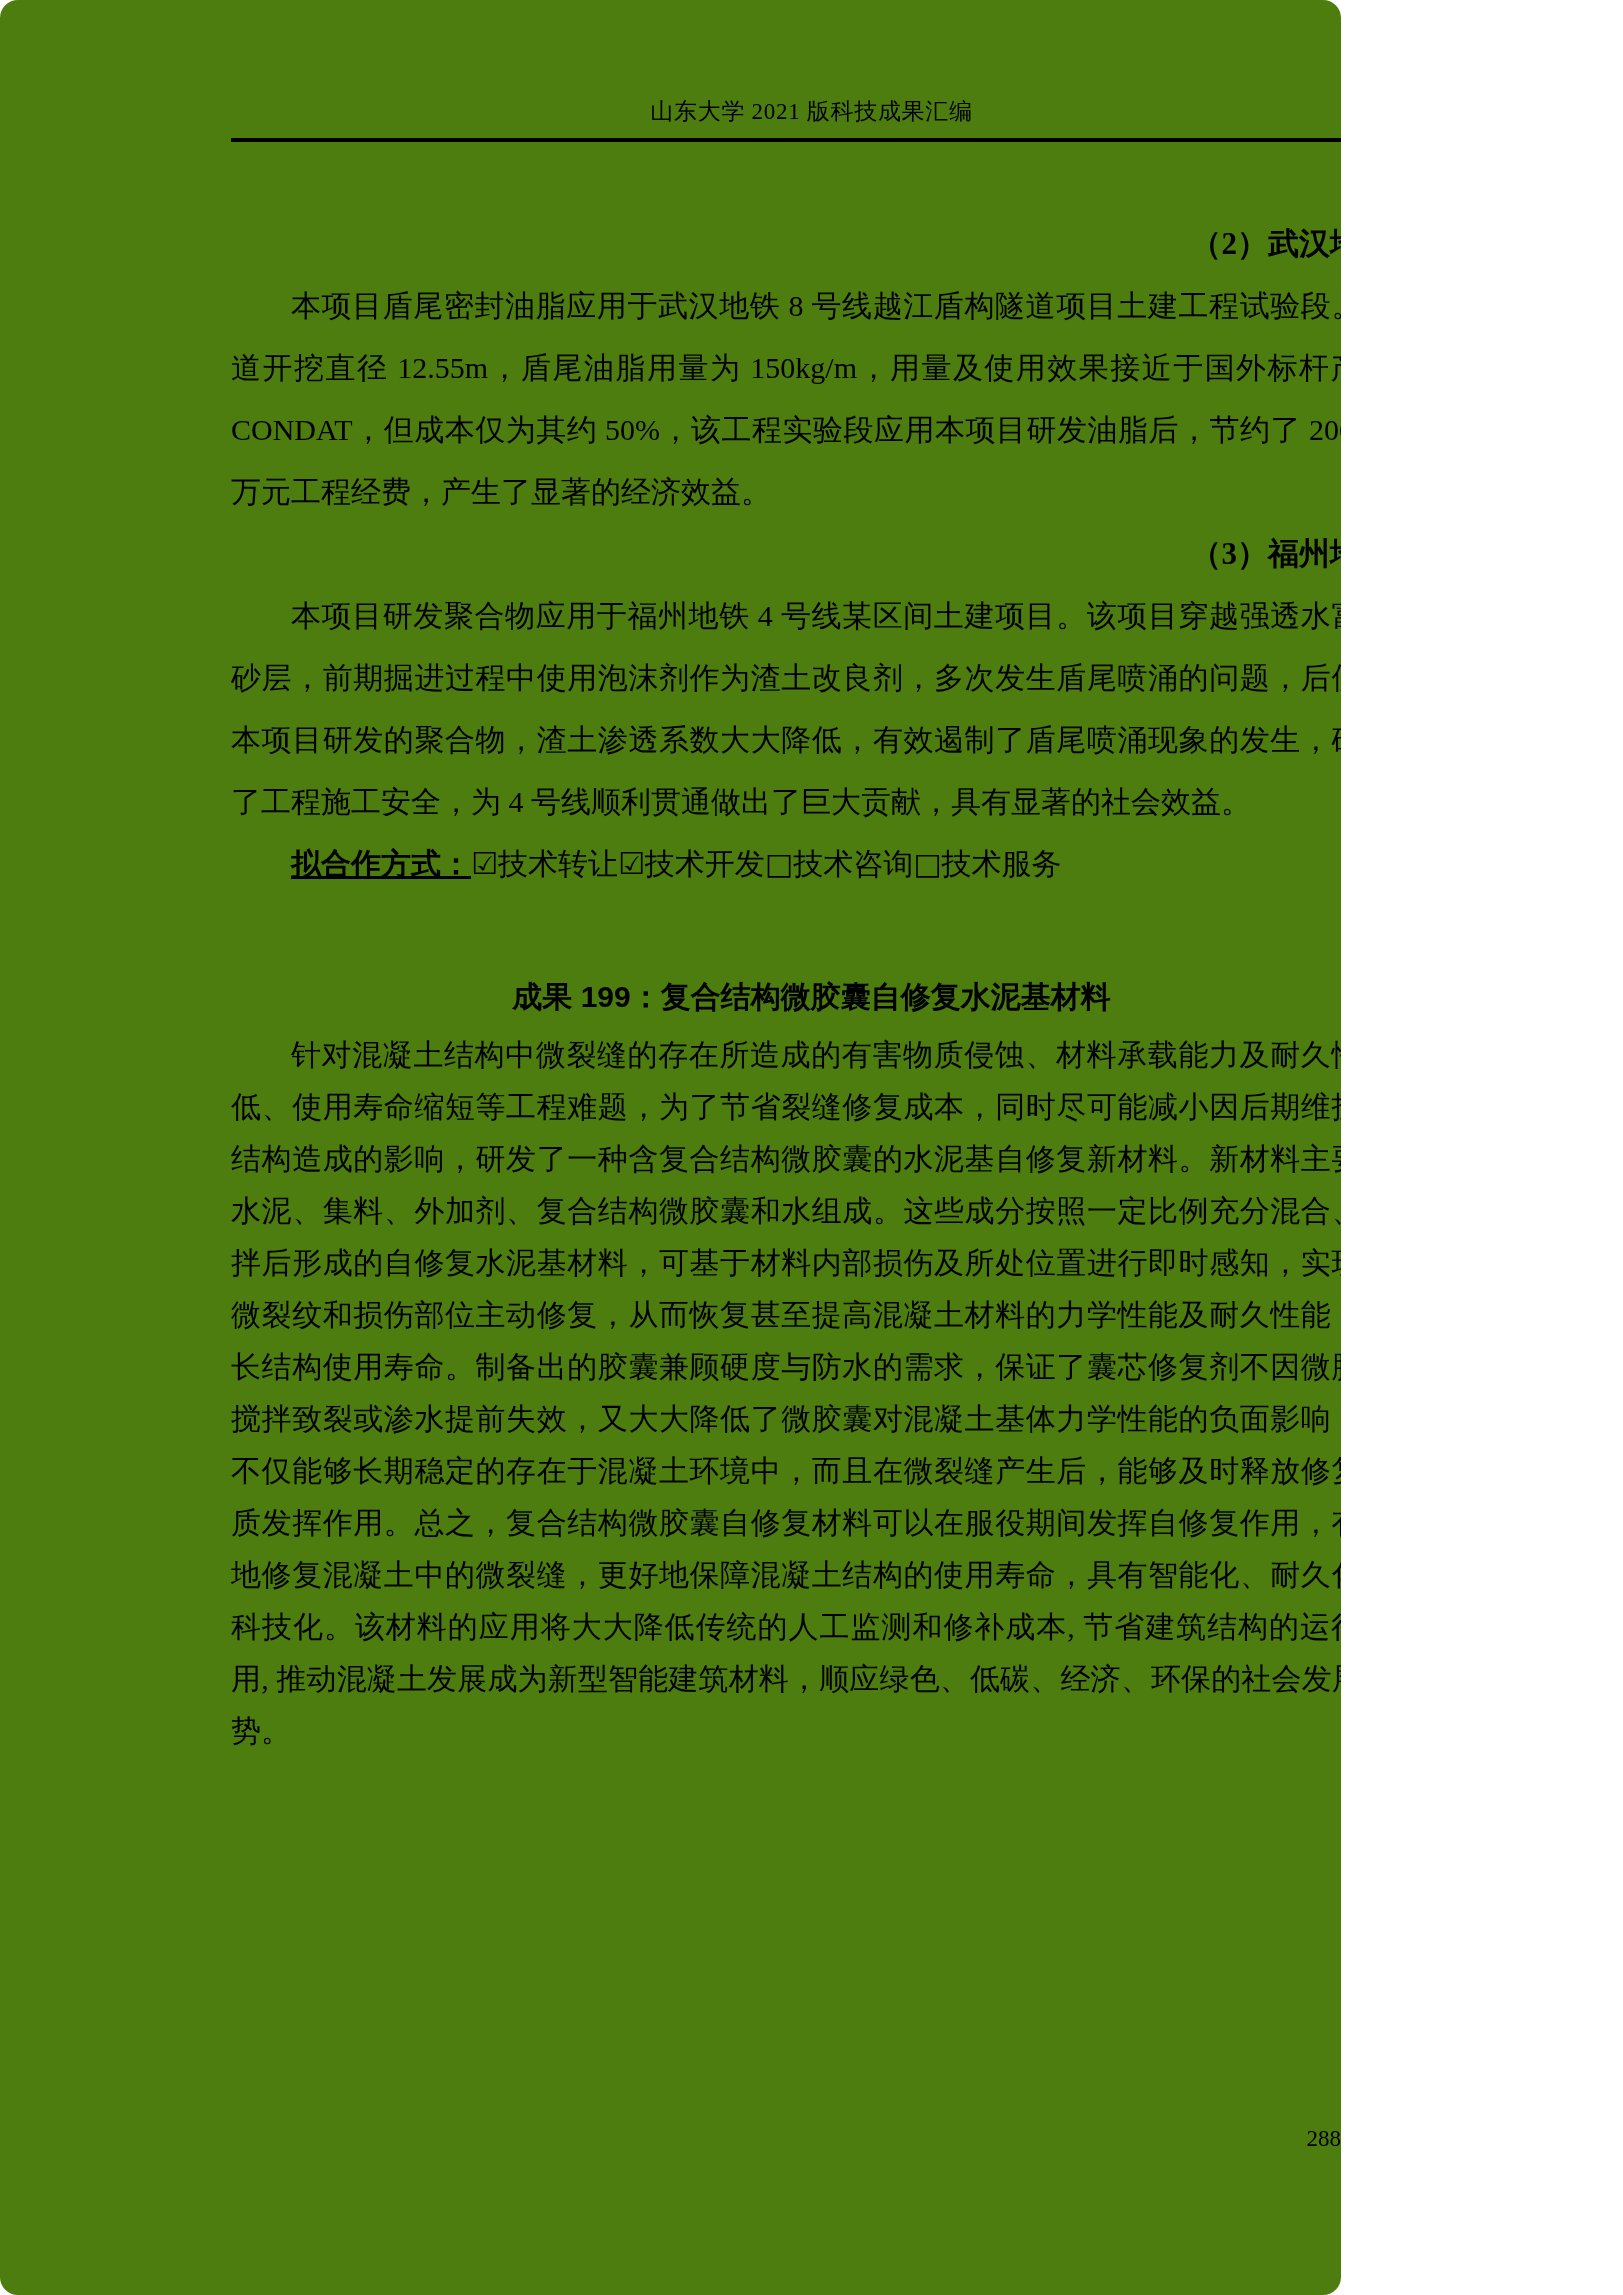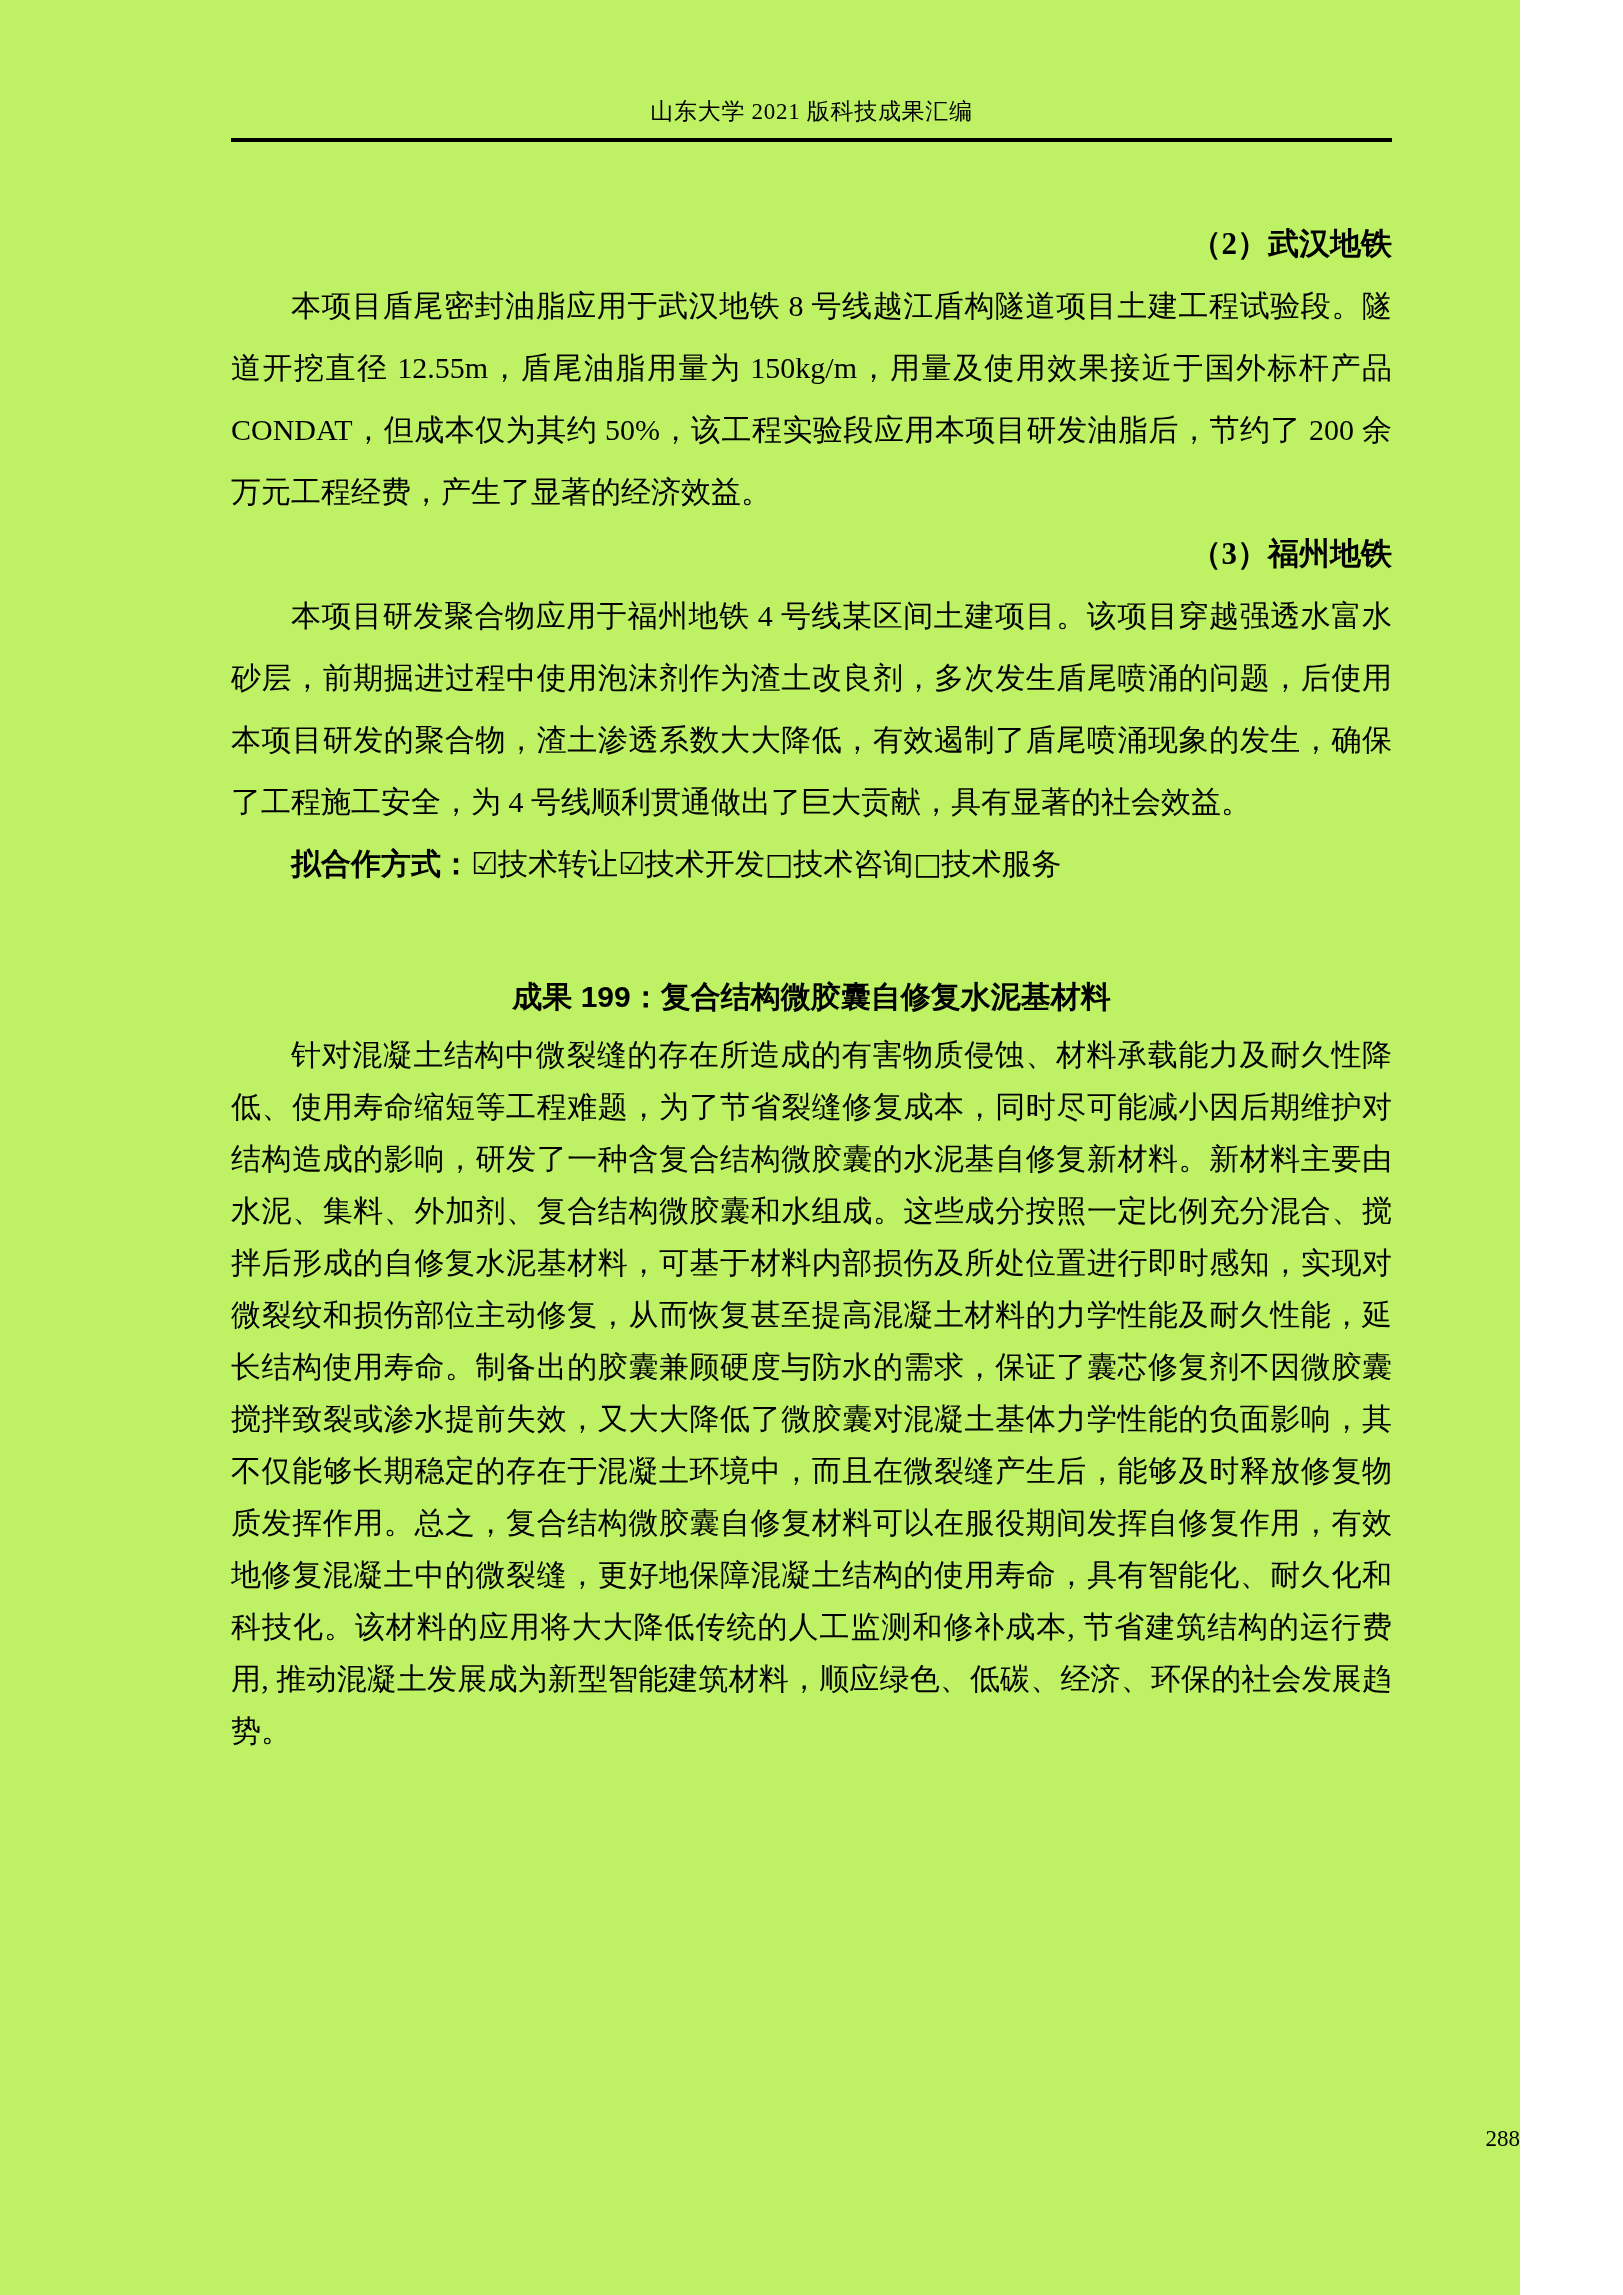--- a/index.html
+++ b/index.html
@@ -1,24 +1,25 @@
 <!DOCTYPE html>
 <html style="font-size:11px"><head>
 <meta charset="utf-8">
 <style>
   html, body { margin: 0; padding: 0; }
   body { background: #ffffff; }
   .page {
     position: relative;
-    width: 1520px;
+    width: 1341px;
     height: 2295px;
-    background: #bef264;
+    background: #4d7c0f;
     font-family: "Liberation Serif", "DejaVu Serif", serif;
     color: #000000;
     overflow: hidden;
+    border-radius: 18px;
   }
   .content {
     position: absolute;
     left: 231px;
     top: 0;
     width: 1161px;
   }
   .running-header {
     margin-top: 95px;
     font-size: 23px;
@@ -48,21 +49,21 @@
     text-align: justify;
     text-indent: 2em;
   }
   .coop-line {
     margin: 0;
     font-size: 30px;
     line-height: 62px;
     text-indent: 2em;
     white-space: nowrap;
   }
-  .coop-label { font-weight: bold; }
+  .coop-label { font-weight: bold; text-decoration: underline; }
   .coop-mark { font-family: "DejaVu Sans", sans-serif; }
   .achievement-title {
     margin: 0;
     margin-top: 69px;
     font-size: 30px;
     line-height: 65px;
     font-weight: bold;
     text-align: center;
     font-family: "Liberation Sans", "DejaVu Sans", sans-serif;
   }

